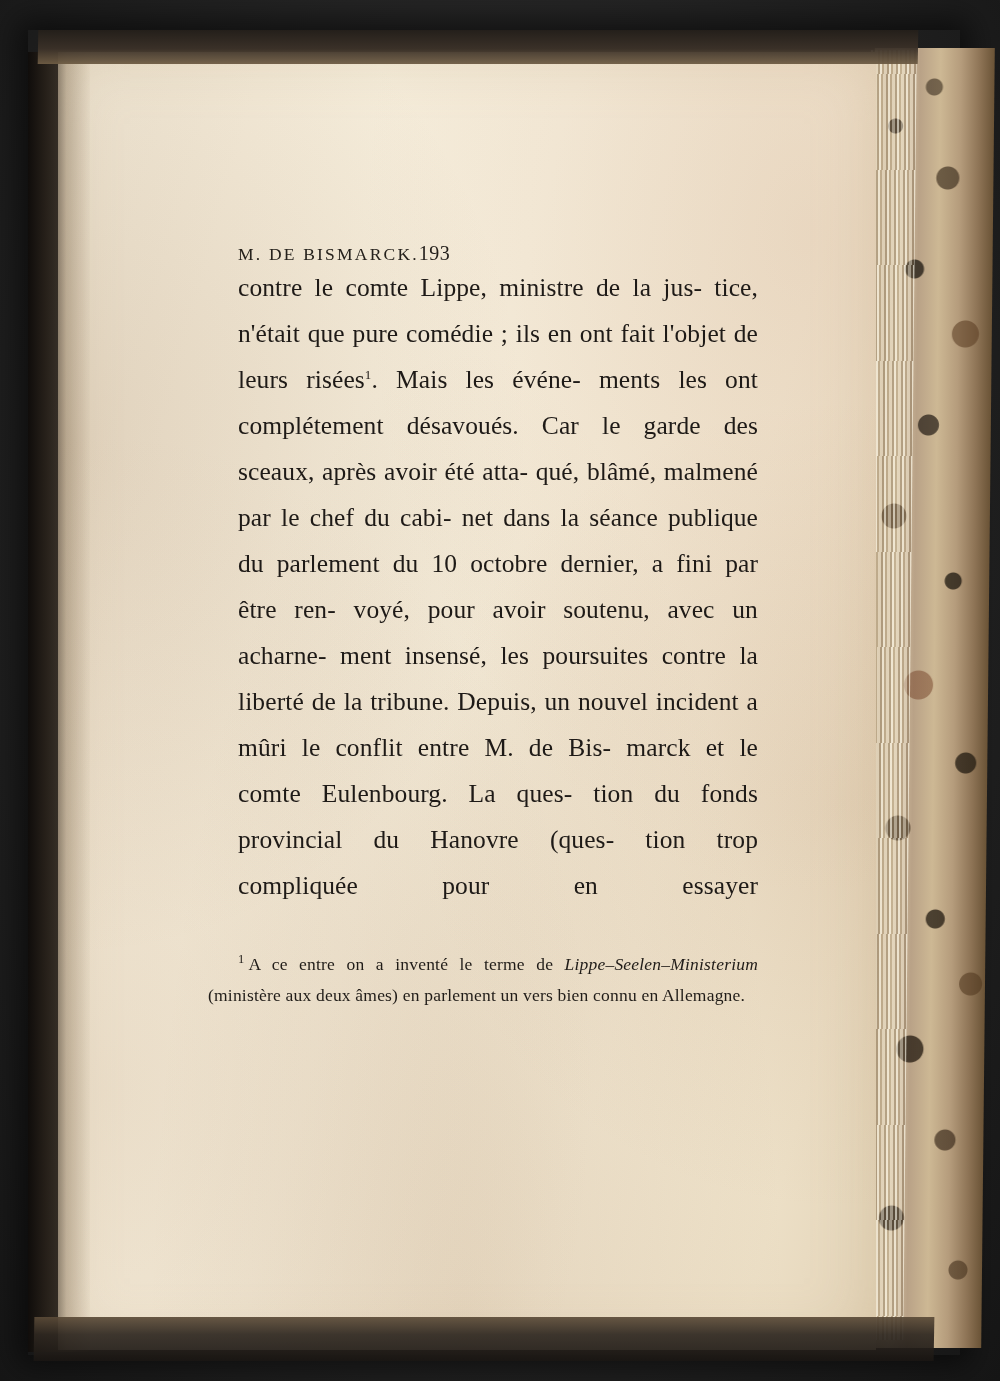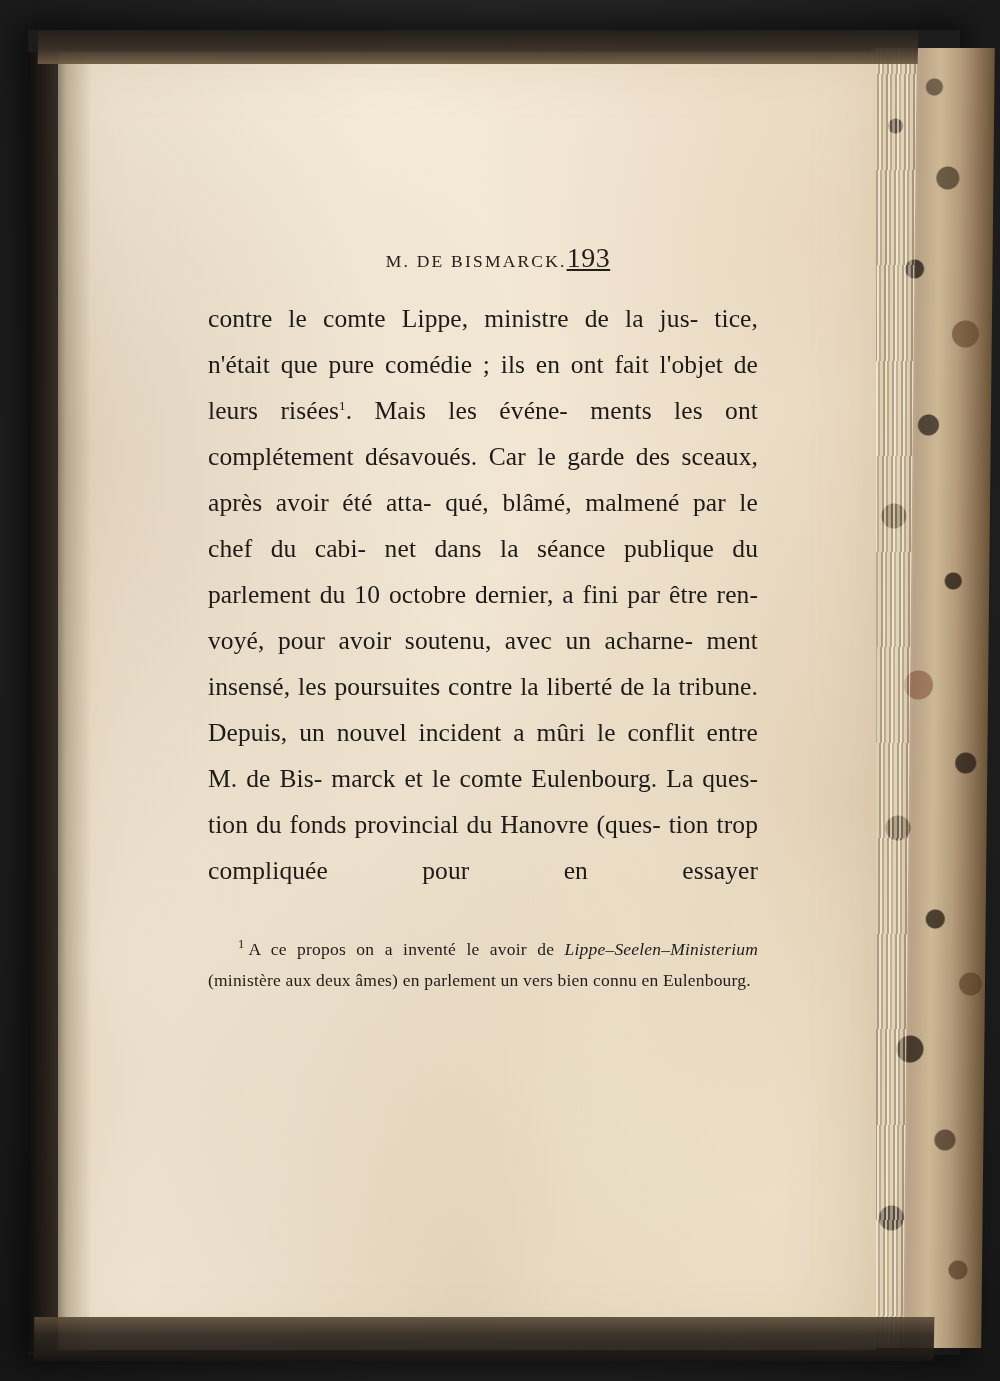--- a/index.html
+++ b/index.html
@@ -161,45 +161,44 @@
   .content {
     position: absolute;
     left: 150px;
     top: 190px;
     width: 550px;
   }
 
   .running-head {
     display: flex;
     align-items: baseline;
-    justify-content: center;
-    margin-bottom: 22px;
+    justify-content: flex-start;
     padding-left: 30px;
   }
   .head-title {
     font-size: 17.5px;
     letter-spacing: 2.2px;
     color: #25211c;
     font-family: "Liberation Serif", serif;
   }
   .folio {
-    font-size: 28px;
+    font-size: 20px;
     color: #221e1a;
     letter-spacing: 0.5px;
-    text-decoration: underline;
   }
 
   .body-text {
     font-size: 25.5px;
     line-height: 46px;
     color: #1e1a17;
     text-align: justify;
     text-align-last: justify;
     letter-spacing: 0.1px;
     word-spacing: 1px;
+    margin-left: 30px;
   }
   .body-text p { margin: 0; }
   .body-text sup {
     font-size: 13px;
     vertical-align: super;
     line-height: 0;
   }
 
   .footnote-rule {
     width: 0;
@@ -259,22 +258,22 @@
             <span>incident a mûri le conflit entre M. de Bis-</span>
             <span>marck et le comte Eulenbourg. La ques-</span>
             <span>tion du fonds provincial du Hanovre (ques-</span>
             <span>tion trop compliquée pour en essayer</span>
           </p>
         </div>
 
         <div class="footnote-rule"></div>
 
         <div class="footnote">
-          <sup class="fn-mark">1</sup><span>A ce propos on a inventé le avoir de </span><span class="it">Lippe–Seelen–</span><span class="it">Ministerium</span><span> (ministère aux deux âmes) en parlement un</span>
-          <span>vers bien connu  en Eulenbourg.</span>
+          <sup class="fn-mark">1</sup><span>A ce entre on a inventé le terme de </span><span class="it">Lippe–Seelen–</span><span class="it">Ministerium</span><span> (ministère aux deux âmes) en parlement un</span>
+          <span>vers bien connu  en Allemagne.</span>
         </div>
 
       </div>
     </div>
 
     <div class="gutter"></div>
     <div class="top-edge"></div>
     <div class="bottom-edge"></div>
   </div>
 </div>

